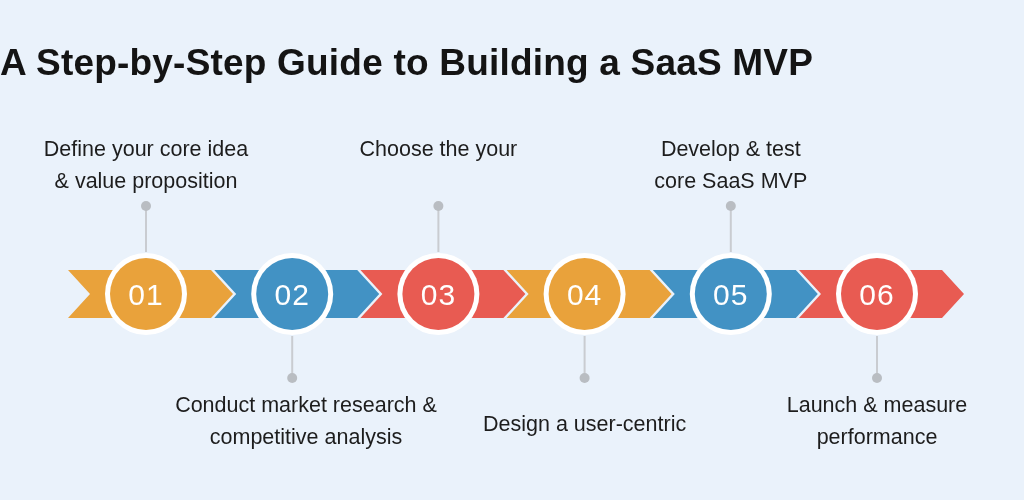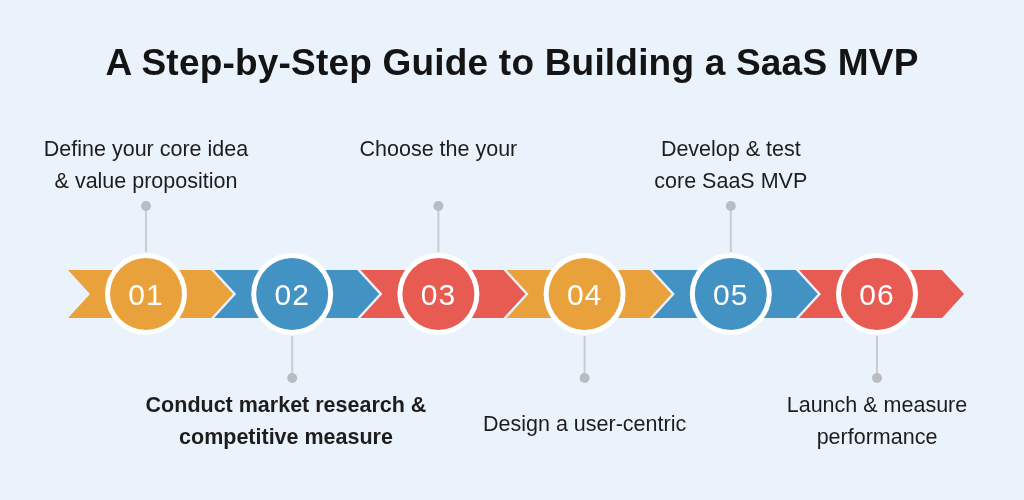--- a/index.html
+++ b/index.html
@@ -13,21 +13,21 @@
     overflow: hidden;
     font-family: "Liberation Sans", sans-serif;
     background: #EAF2FB;
   }
   .title {
     position: absolute;
     top: 42px;
     left: 0;
     width: 1024px;
     margin: 0;
-    text-align: center;
+    text-align: left;
     font-size: 37px;
     font-weight: 700;
     letter-spacing: 0.2px;
     color: #141414;
   }
   #diagram-svg {
     position: absolute;
     top: 0;
     left: 0;
   }
@@ -88,23 +88,23 @@
         <circle cx="877" cy="294" r="41" fill="#FFFFFF"></circle>
         <circle cx="877" cy="294" r="36" fill="#E85B52"></circle>
         <text x="877" y="304.5" text-anchor="middle" font-family="Liberation Sans, sans-serif" font-size="30" letter-spacing="1" fill="#FFFFFF">06</text>
       </g>
     </svg>
   <div id="labels-layer">
       <div class="step-label" style="left: -34px; top: 133px;">
         <div>Define your core idea</div>
         <div>&amp; value proposition</div>
       </div>
-      <div class="step-label" style="left: 106px; top: 389px; font-weight: bold;">
+      <div class="step-label" style="left: 126px; top: 389px;">
         <div>Conduct market research &amp;</div>
-        <div>competitive measure</div>
+        <div>competitive analysis</div>
       </div>
       <div class="step-label" style="left: 258.4px; top: 133px;">
         <div>Choose the your</div>
       </div>
       <div class="step-label" style="left: 404.6px; top: 408px;">
         <div>Design a user-centric</div>
       </div>
       <div class="step-label" style="left: 550.8px; top: 133px;">
         <div>Develop &amp; test</div>
         <div>core SaaS MVP</div>

